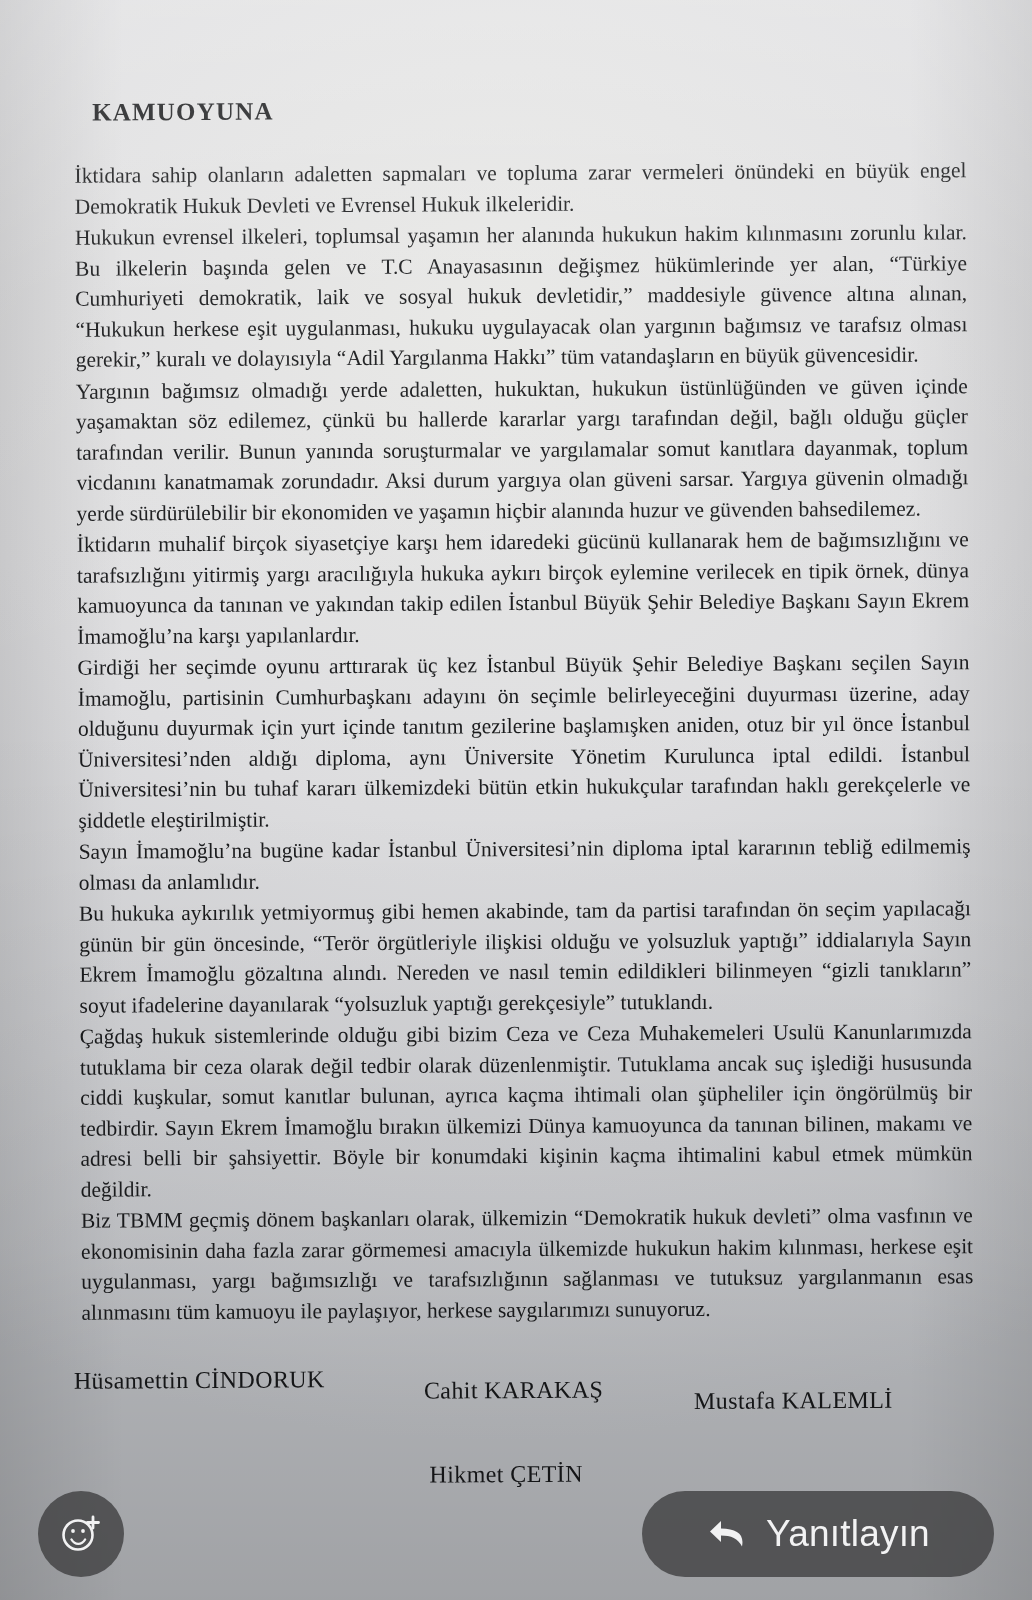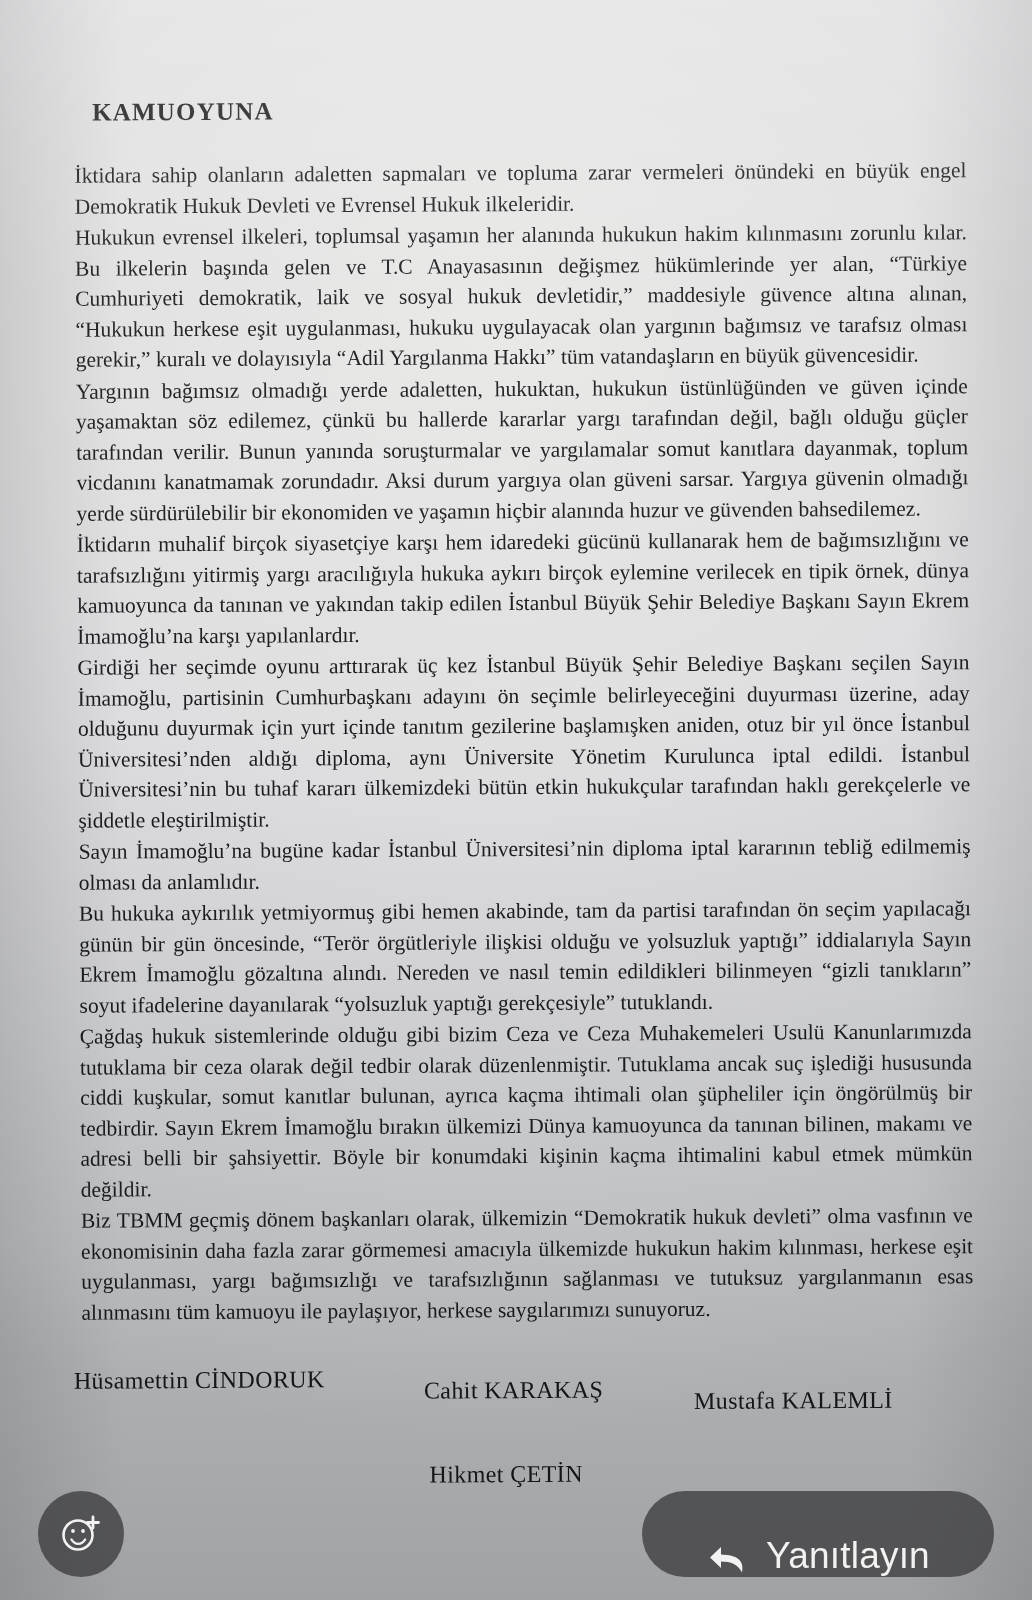--- a/index.html
+++ b/index.html
@@ -115,21 +115,21 @@
     pointer-events: auto;
   }
   .react-btn svg { display: block; }
 
   .reply-btn {
     height: 86px;
     min-width: 352px;
     border-radius: 44px;
     background: rgba(60,60,62,0.78);
     display: flex;
-    align-items: flex-end;
+    align-items: center;
     justify-content: center;
     gap: 18px;
     padding: 0 40px;
     box-sizing: border-box;
     pointer-events: auto;
   }
   .reply-label {
     font-family: "Liberation Sans", sans-serif;
     font-size: 37px;
     color: #f2f2f3;

